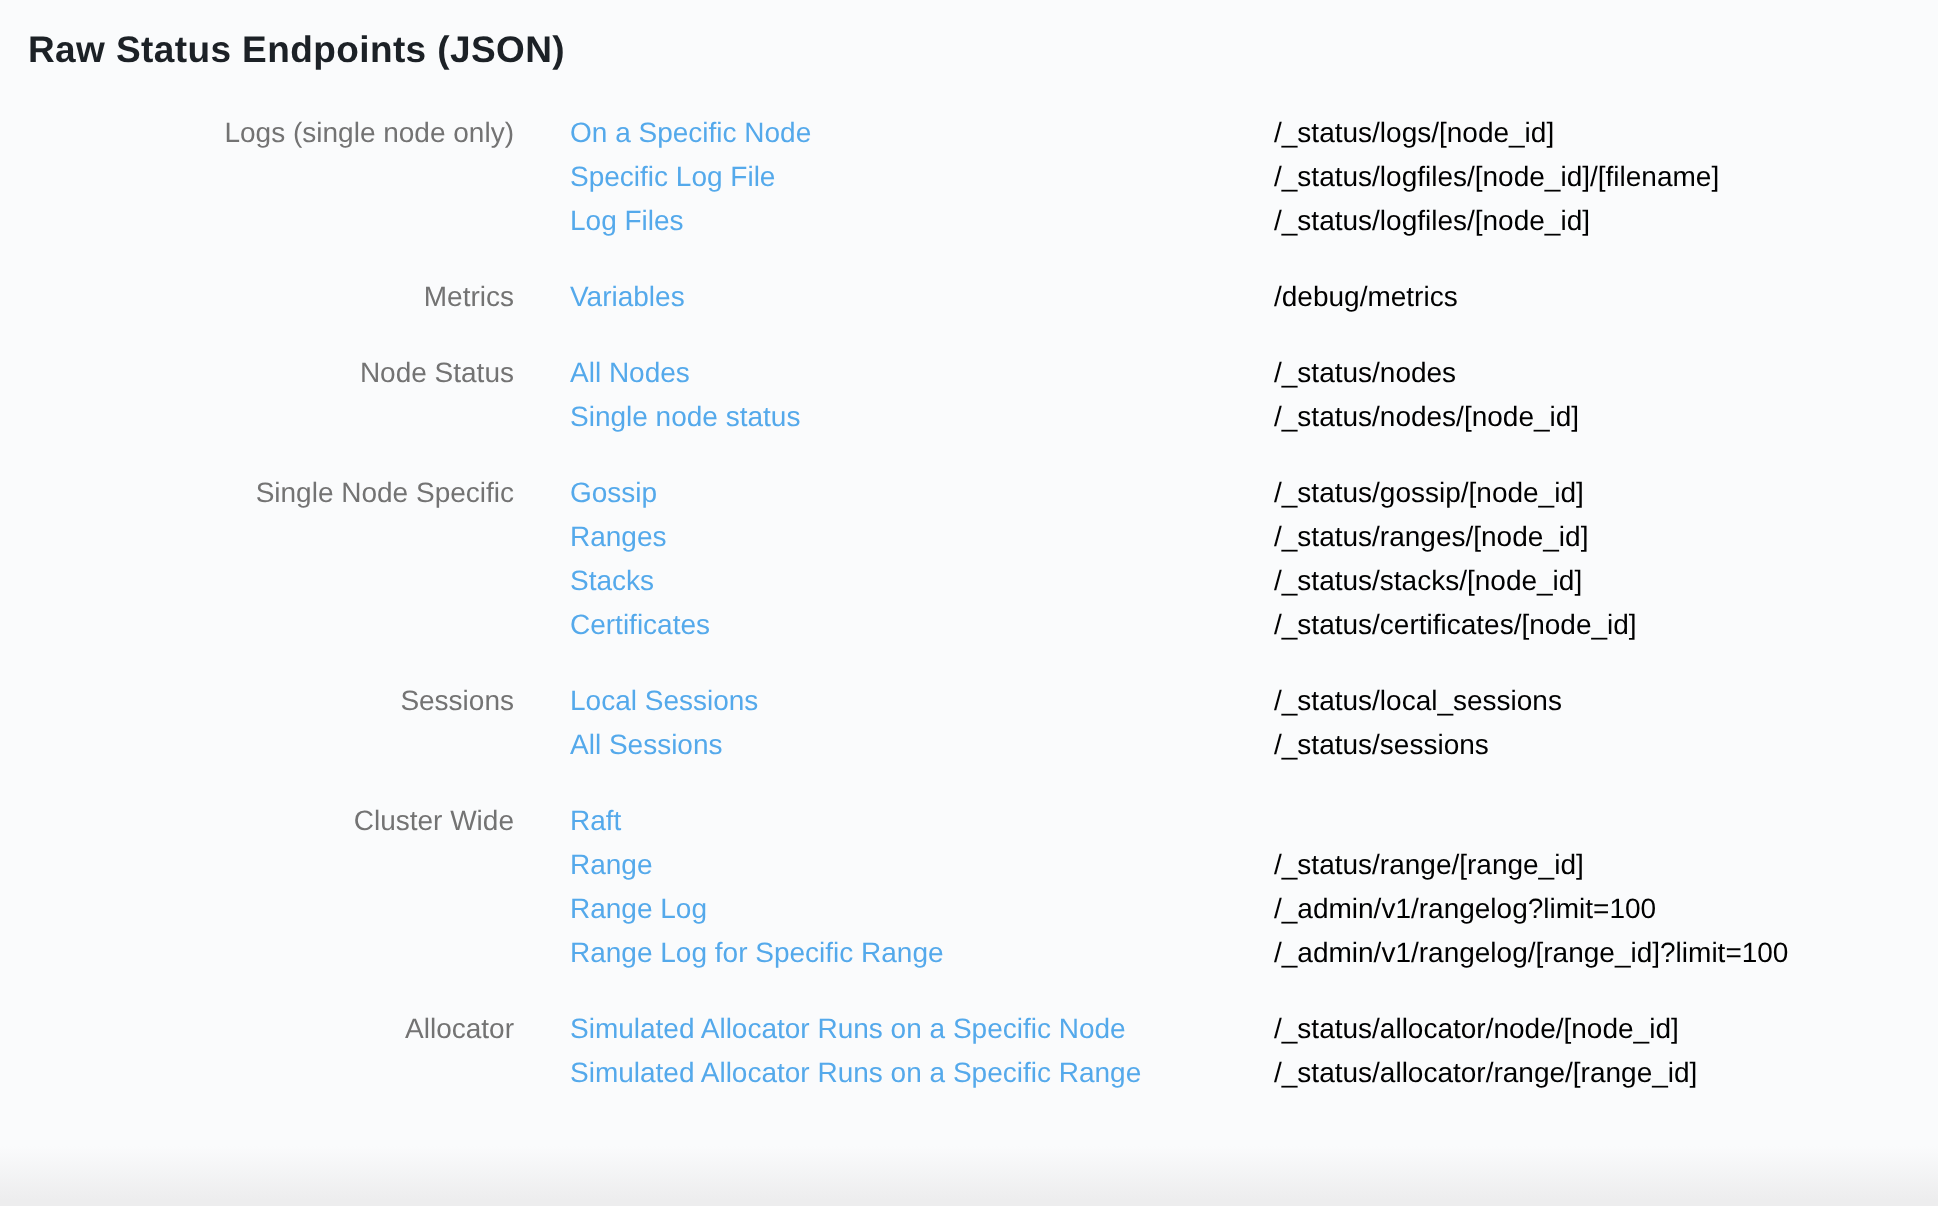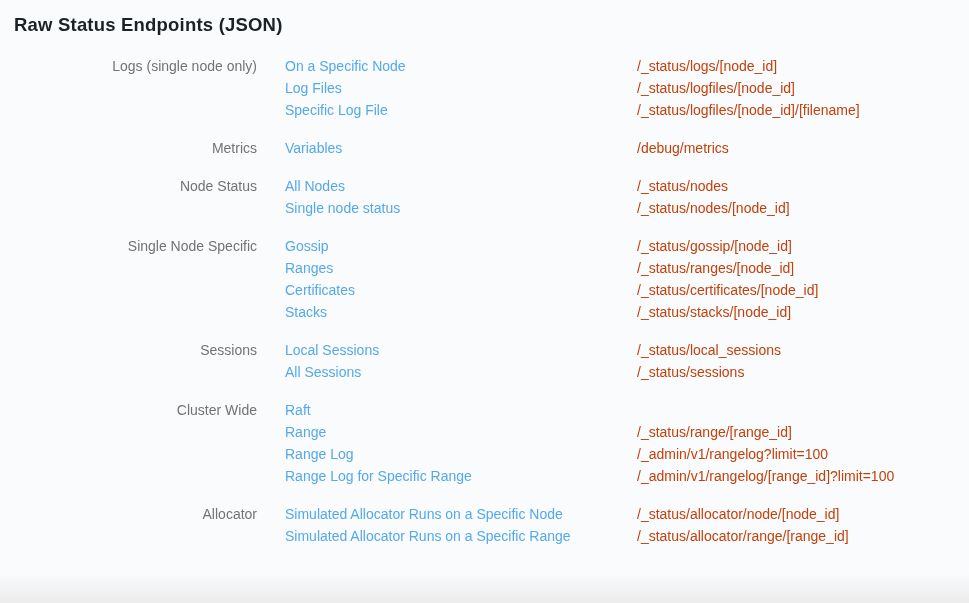--- a/index.html
+++ b/index.html
@@ -49,21 +49,21 @@
   .endpoint-link {
     font-size: 14px;
     line-height: 22px;
     color: #54a9eb;
     text-decoration: none;
     cursor: pointer;
   }
   .endpoint-path {
     font-size: 14px;
     line-height: 22px;
-    color: #c2410c;
+    color: #000000;
   }
   .footer-strip {
     position: absolute;
     left: 0;
     right: 0;
     bottom: 0;
     height: 30px;
     background: linear-gradient(to bottom, rgba(233,234,235,0) 0%, #ededee 90%);
     pointer-events: none;
   }
@@ -75,26 +75,26 @@
   <h1 class="page-title">Raw Status Endpoints (JSON)</h1>
   <div class="sections">
       <div class="section">
         <div class="section-label">Logs (single node only)</div>
         <div class="rows">
           <div class="row">
             <a class="endpoint-link" href="#">On a Specific Node</a>
             <div class="endpoint-path">/_status/logs/[node_id]</div>
           </div>
           <div class="row">
+            <a class="endpoint-link" href="#">Specific Log File</a>
+            <div class="endpoint-path">/_status/logfiles/[node_id]/[filename]</div>
+          </div>
+          <div class="row">
             <a class="endpoint-link" href="#">Log Files</a>
             <div class="endpoint-path">/_status/logfiles/[node_id]</div>
-          </div>
-          <div class="row">
-            <a class="endpoint-link" href="#">Specific Log File</a>
-            <div class="endpoint-path">/_status/logfiles/[node_id]/[filename]</div>
           </div>
         </div>
       </div>
       <div class="section">
         <div class="section-label">Metrics</div>
         <div class="rows">
           <div class="row">
             <a class="endpoint-link" href="#">Variables</a>
             <div class="endpoint-path">/debug/metrics</div>
           </div>
@@ -118,26 +118,26 @@
         <div class="rows">
           <div class="row">
             <a class="endpoint-link" href="#">Gossip</a>
             <div class="endpoint-path">/_status/gossip/[node_id]</div>
           </div>
           <div class="row">
             <a class="endpoint-link" href="#">Ranges</a>
             <div class="endpoint-path">/_status/ranges/[node_id]</div>
           </div>
           <div class="row">
+            <a class="endpoint-link" href="#">Stacks</a>
+            <div class="endpoint-path">/_status/stacks/[node_id]</div>
+          </div>
+          <div class="row">
             <a class="endpoint-link" href="#">Certificates</a>
             <div class="endpoint-path">/_status/certificates/[node_id]</div>
-          </div>
-          <div class="row">
-            <a class="endpoint-link" href="#">Stacks</a>
-            <div class="endpoint-path">/_status/stacks/[node_id]</div>
           </div>
         </div>
       </div>
       <div class="section">
         <div class="section-label">Sessions</div>
         <div class="rows">
           <div class="row">
             <a class="endpoint-link" href="#">Local Sessions</a>
             <div class="endpoint-path">/_status/local_sessions</div>
           </div>

